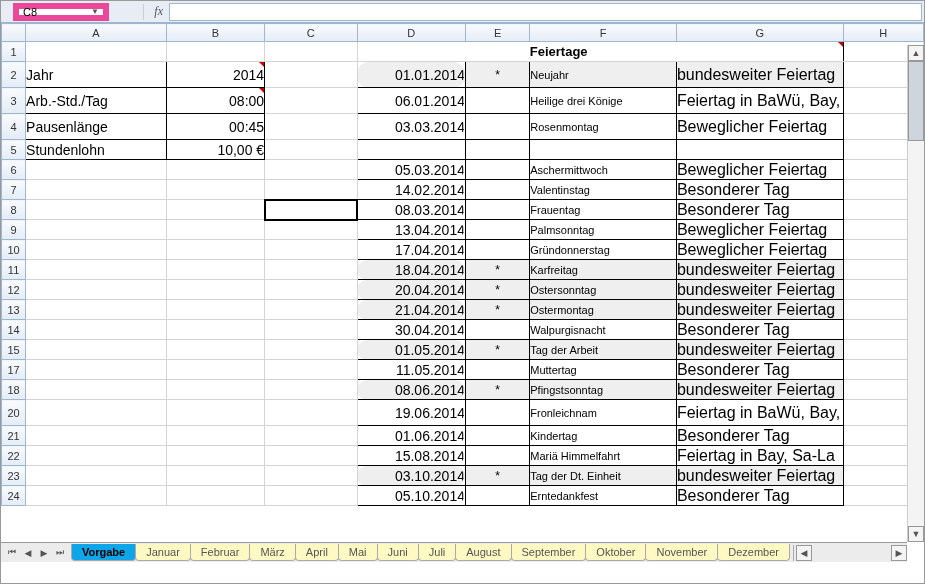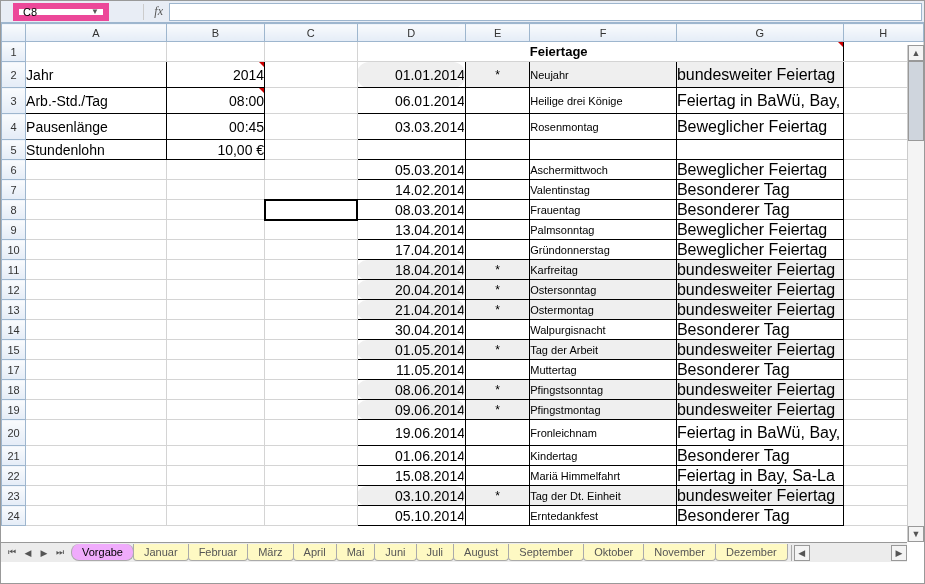--- a/index.html
+++ b/index.html
@@ -168,24 +168,23 @@
     padding: 2px 10px;
     background:#fef9c3;
     border:1px solid #aaa;
     border-top:none;
     border-radius:0 0 4px 4px;
     margin-right:-1px;
     color:#555;
     cursor:pointer;
   }
   .tab.active {
-    background:#f0abfc;
-    font-weight:normal;
+    background:#0ea5e9;
+    font-weight:bold;
     color:#000;
-    border-radius:8px;
   }
   .tab-scroll-gap {
     flex:1;
     border-left:1px solid #aaa;
     margin-left:4px;
     display:flex;
     align-items:center;
   }
   .hscroll-arrow {
     width:16px;height:16px;
@@ -430,31 +429,20 @@
           <td></td>
         </tr>
         <tr>
           <th>18</th>
           <td></td>
           <td></td>
           <td></td>
           <td class="date-cell boxed shaded">08.06.2014</td>
           <td class="star-cell boxed shaded">*</td>
           <td class="name-cell boxed shaded">Pfingstsonntag</td>
-          <td class="desc-cell boxed shaded">bundesweiter Feiertag</td>
-          <td></td>
-        </tr>
-        <tr>
-          <th>19</th>
-          <td></td>
-          <td></td>
-          <td></td>
-          <td class="date-cell boxed shaded">09.06.2014</td>
-          <td class="star-cell boxed shaded">*</td>
-          <td class="name-cell boxed shaded">Pfingstmontag</td>
           <td class="desc-cell boxed shaded">bundesweiter Feiertag</td>
           <td></td>
         </tr>
         <tr class="tall">
           <th>20</th>
           <td></td>
           <td></td>
           <td></td>
           <td class="date-cell boxed">19.06.2014</td>
           <td class="star-cell boxed"></td>

